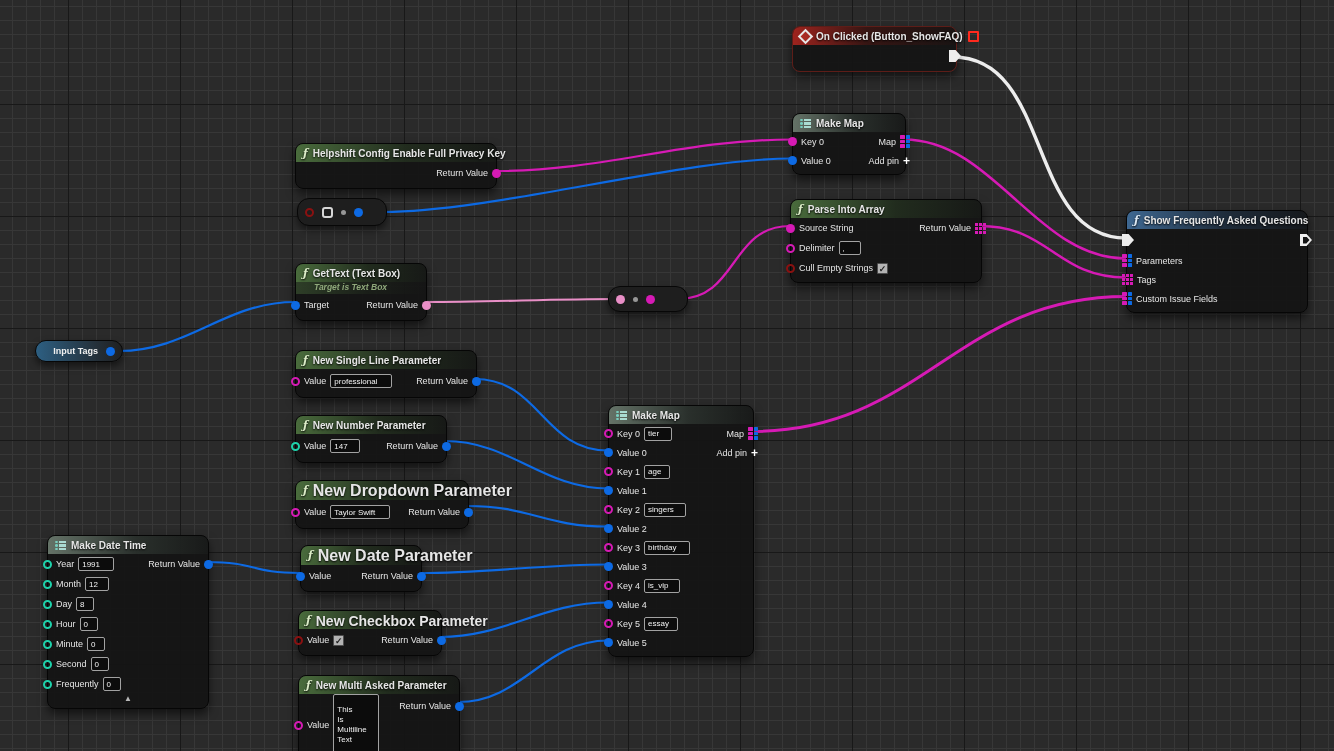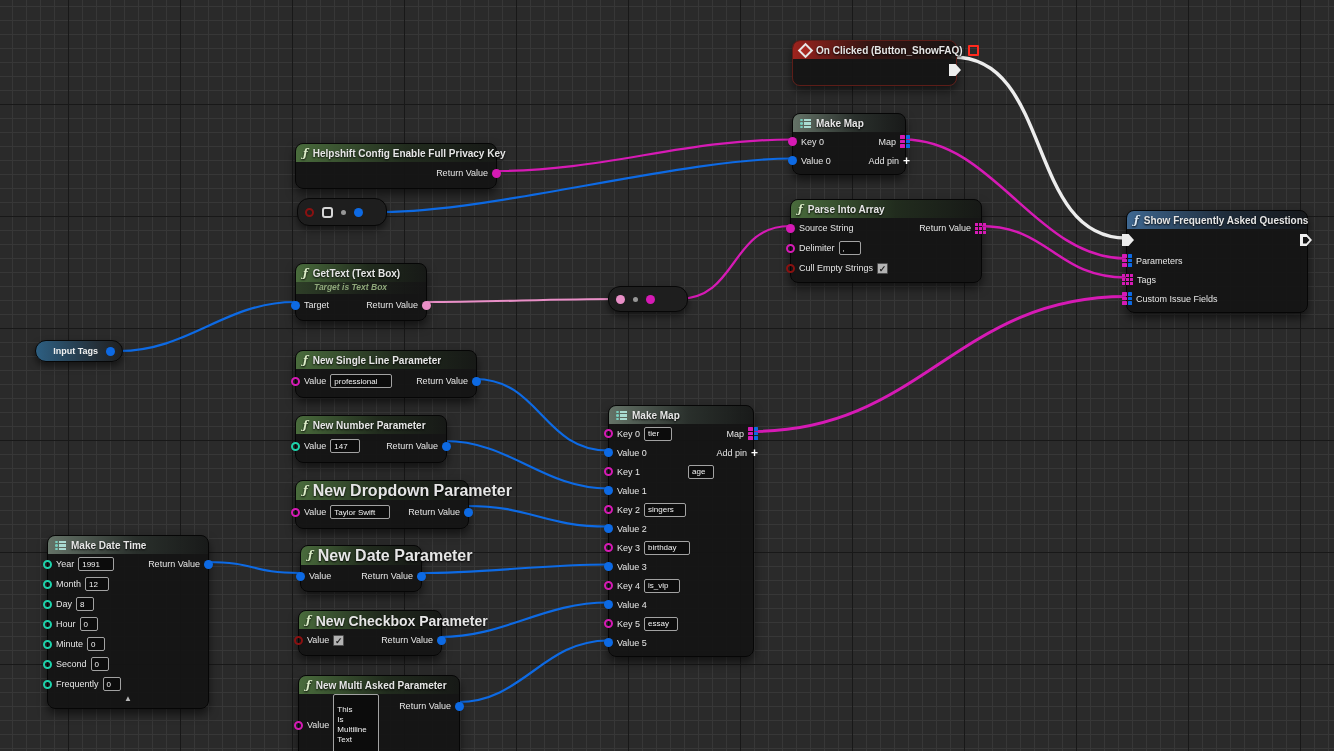--- a/index.html
+++ b/index.html
@@ -78,21 +78,21 @@
       <path d="M 119 351 C 189 351, 225 302, 295 302" stroke="#0d6ae4" stroke-width="2.2" fill="none" stroke-linecap="round"></path>
       <path d="M 475 379 C 540 379, 543 450.5, 608 450.5" stroke="#0d6ae4" stroke-width="2.2" fill="none" stroke-linecap="round"></path>
       <path d="M 445 441 C 510 441, 543 488.5, 608 488.5" stroke="#0d6ae4" stroke-width="2.2" fill="none" stroke-linecap="round"></path>
       <path d="M 467 506 C 532 506, 543 526.5, 608 526.5" stroke="#0d6ae4" stroke-width="2.2" fill="none" stroke-linecap="round"></path>
       <path d="M 420 573 C 485 573, 543 564.5, 608 564.5" stroke="#0d6ae4" stroke-width="2.2" fill="none" stroke-linecap="round"></path>
       <path d="M 440 637 C 505 637, 543 602.5, 608 602.5" stroke="#0d6ae4" stroke-width="2.2" fill="none" stroke-linecap="round"></path>
       <path d="M 458 702 C 523 702, 543 640.5, 608 640.5" stroke="#0d6ae4" stroke-width="2.2" fill="none" stroke-linecap="round"></path>
       <path d="M 207 562 C 257 562, 250 573, 300 573" stroke="#0d6ae4" stroke-width="2.2" fill="none" stroke-linecap="round"></path>
     </svg>
   <div id="nodes">
-      <div class="node red-border" style="left: 792px; top: 40px; width: 163px;">
+      <div class="node red-border" style="left: 792px; top: 26px; width: 163px;">
         <div class="hwrap ">
           <div class="hdr red">
             <div class="diamond"></div>
             <div class="plabel" style="font-size: 10px; font-weight: bold;">On Clicked (Button_ShowFAQ)</div>
             <div class="evbox"></div>
           </div>
         </div>
         <div class="row" style="min-height: 22px;">
           <div class="pw right">
             <div class="exec"></div>
@@ -515,21 +515,21 @@
           </div>
           <div class="pw right">
             <div class="plabel">Add pin</div>
             <div class="plus">+</div>
           </div>
         </div>
         <div class="row">
           <div class="pw left">
             <div class="pin hollow" style="border-color: rgb(214, 26, 181);"></div>
             <div class="plabel">Key 1</div>
-            <div class="ibox" style="width: 18px; margin-left: 44px;">age</div>
+            <div class="ibox" style="width: 18px;">age</div>
           </div>
         </div>
         <div class="row">
           <div class="pw left">
             <div class="pin" style="background: rgb(13, 106, 228);"></div>
             <div class="plabel">Value 1</div>
           </div>
         </div>
         <div class="row">
           <div class="pw left">

